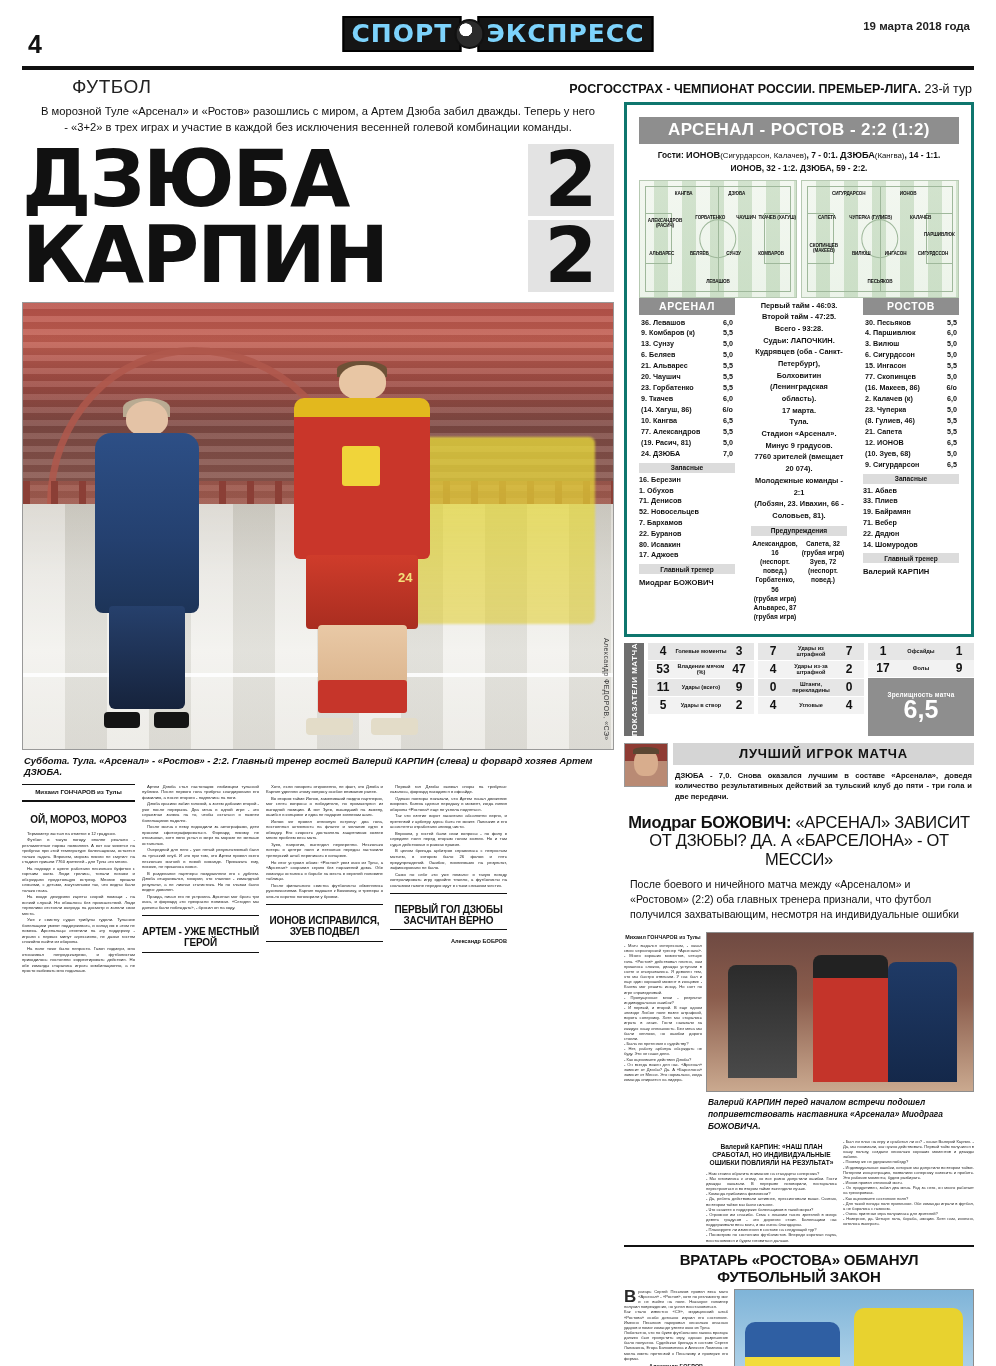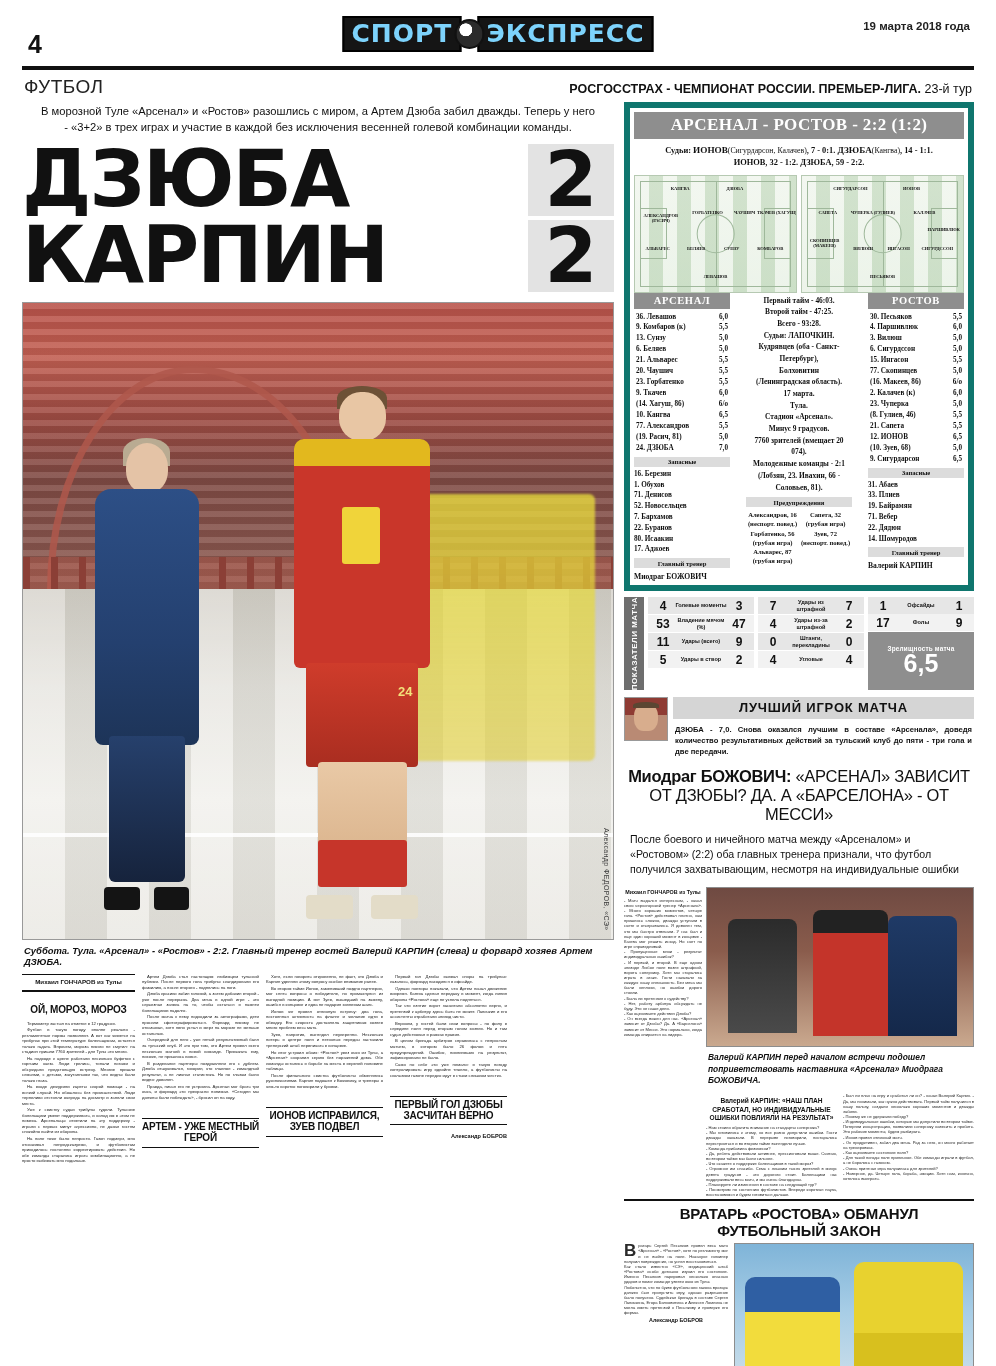--- a/index.html
+++ b/index.html
@@ -42,20 +42,21 @@
   }
   .rule-double {
     margin: 4px 22px 0 22px;
     border-top: 3px solid #111; border-bottom: 1px solid #111; height: 4px;
   }
 
   
   .sectionbar {
     display: flex; align-items: baseline; justify-content: space-between;
     padding: 6px 24px 4px 24px;
+    margin-left: 48px;
   }
   .section-name { font-size: 19px; letter-spacing: 0.5px; color: #222; }
   .league-line { font-size: 12.5px; color: #111; }
   .league-line .b { font-weight: bold; }
   .league-line .reg { font-weight: normal; }
 
   
   .main { display: flex; padding: 0 22px; gap: 10px; }
   .col-left { width: 592px; }
   .col-right { width: 360px; }
@@ -76,21 +77,21 @@
   }
   .hl-score {
     width: 86px; background: #e3e3e3; color: #111;
     font-size: 76px; font-weight: bold; line-height: 1;
     font-family: "DejaVu Sans", sans-serif;
     display: flex; align-items: center; justify-content: center;
   }
 
   
   .photo-main {
-    margin-top: 10px; width: 592px; height: 638px; position: relative;
+    margin-top: 10px; width: 592px; height: 448px; position: relative;
     border: 1px solid #999; overflow: hidden;
     background: linear-gradient(#c9c3bb 0%, #bdb6ad 40%, #d6d2cb 100%);
   }
   .ph-stand { position: absolute; left: 0; top: 0; width: 100%; height: 46%;
     background: linear-gradient(180deg,#b9534a 0%, #c25f52 18%, #9d4b43 40%, #7f4a44 60%, #8d5c52 100%); }
   .ph-stand:after {
     content: ""; position: absolute; inset: 0;
     background: repeating-linear-gradient(180deg, rgba(255,255,255,.11) 0 6px, rgba(0,0,0,.07) 6px 13px);
   }
   .ph-rail { position: absolute; left: 0; top: 40%; width: 100%; height: 9%;
@@ -142,21 +143,21 @@
   .photo-credit {
     position: absolute; right: 3px; bottom: 8px; font-size: 7px; color: #3a3a3a;
     writing-mode: vertical-rl; letter-spacing: .4px;
   }
   .cap-main {
     font-size: 9.4px; font-style: italic; font-weight: bold; color: #111;
     padding: 5px 2px 0 2px; border-top: 0;
   }
 
   
-  .matchcard { border: 6px solid #0f766e; padding: 4px; font-family: Liberation Serif, serif; }
+  .matchcard { border: 3px solid #0f766e; padding: 12px; }
   .score-banner {
     background: #8e8e8e; color: #fff; text-align: center;
     font-size: 17px; font-weight: bold; letter-spacing: .4px; padding: 3px 0 4px;
   }
   .goals-line {
     font-size: 8.4px; font-weight: bold; text-align: center;
     padding: 5px 6px 5px; line-height: 1.45; color: #111;
   }
   .goals-line .nm { font-size: 9.2px; }
   .goals-line .sm { font-weight: normal; font-size: 7.8px; }
@@ -310,21 +311,21 @@
   .bcol.w2 { width: 117px; }
   .byline-box {
     border-top: 1px solid #111; border-bottom: 2px solid #111;
     text-align: center; font-size: 6.2px; font-weight: bold; line-height: 1.4;
     padding: 3px 0 4px; margin-bottom: 5px;
   }
   .sub-kicker {
     text-align: center; font-size: 10px; font-weight: bold; letter-spacing: -.2px;
     padding: 7px 0 5px; line-height: 1.12;
   }
-  .sub-kicker.bar { border-top: 1.5px solid #111; border-bottom: 1.5px solid #111; margin: 18px 0 4px; padding: 2px 0 3px; }
+  .sub-kicker.bar { border-top: 1.5px solid #111; border-bottom: 1.5px solid #111; margin: 5px 0 4px; padding: 10px 0 3px; }
   .bodytext {
     font-size: 4.25px; line-height: 1.3; text-align: justify; color: #222; hyphens: auto;
   }
   .bodytext p { margin-bottom: 1px; text-indent: 5px; }
   .sign-off { font-size: 5.6px; font-weight: bold; text-align: right; padding-top: 4px; }
 </style>
 </head>
 <body>
 
 <div class="page">
@@ -446,21 +447,21 @@
         </div>
       </div>
     </div>
 
     <div class="col-right">
 
       <div class="matchcard">
         <div class="score-banner">АРСЕНАЛ - РОСТОВ - 2:2 (1:2)</div>
 
         <div class="goals-line">
-          <span>Судьи:</span>
+          <span>Гости:</span>
           <span class="nm">ИОНОВ</span><span class="sm">(Сигурдарсон, Калачев)</span><span>, 7 - 0:1.</span>
           <span class="nm">ДЗЮБА</span><span class="sm">(Кангва)</span><span>, 14 - 1:1.</span>
           <div>ИОНОВ, 32 - 1:2. ДЗЮБА, 59 - 2:2.</div>
         </div>
 
         <div class="pitches">
           <div class="pitch">
             <div class="lines"></div>
             <div class="box-l"></div>
             <div class="box-r"></div>

